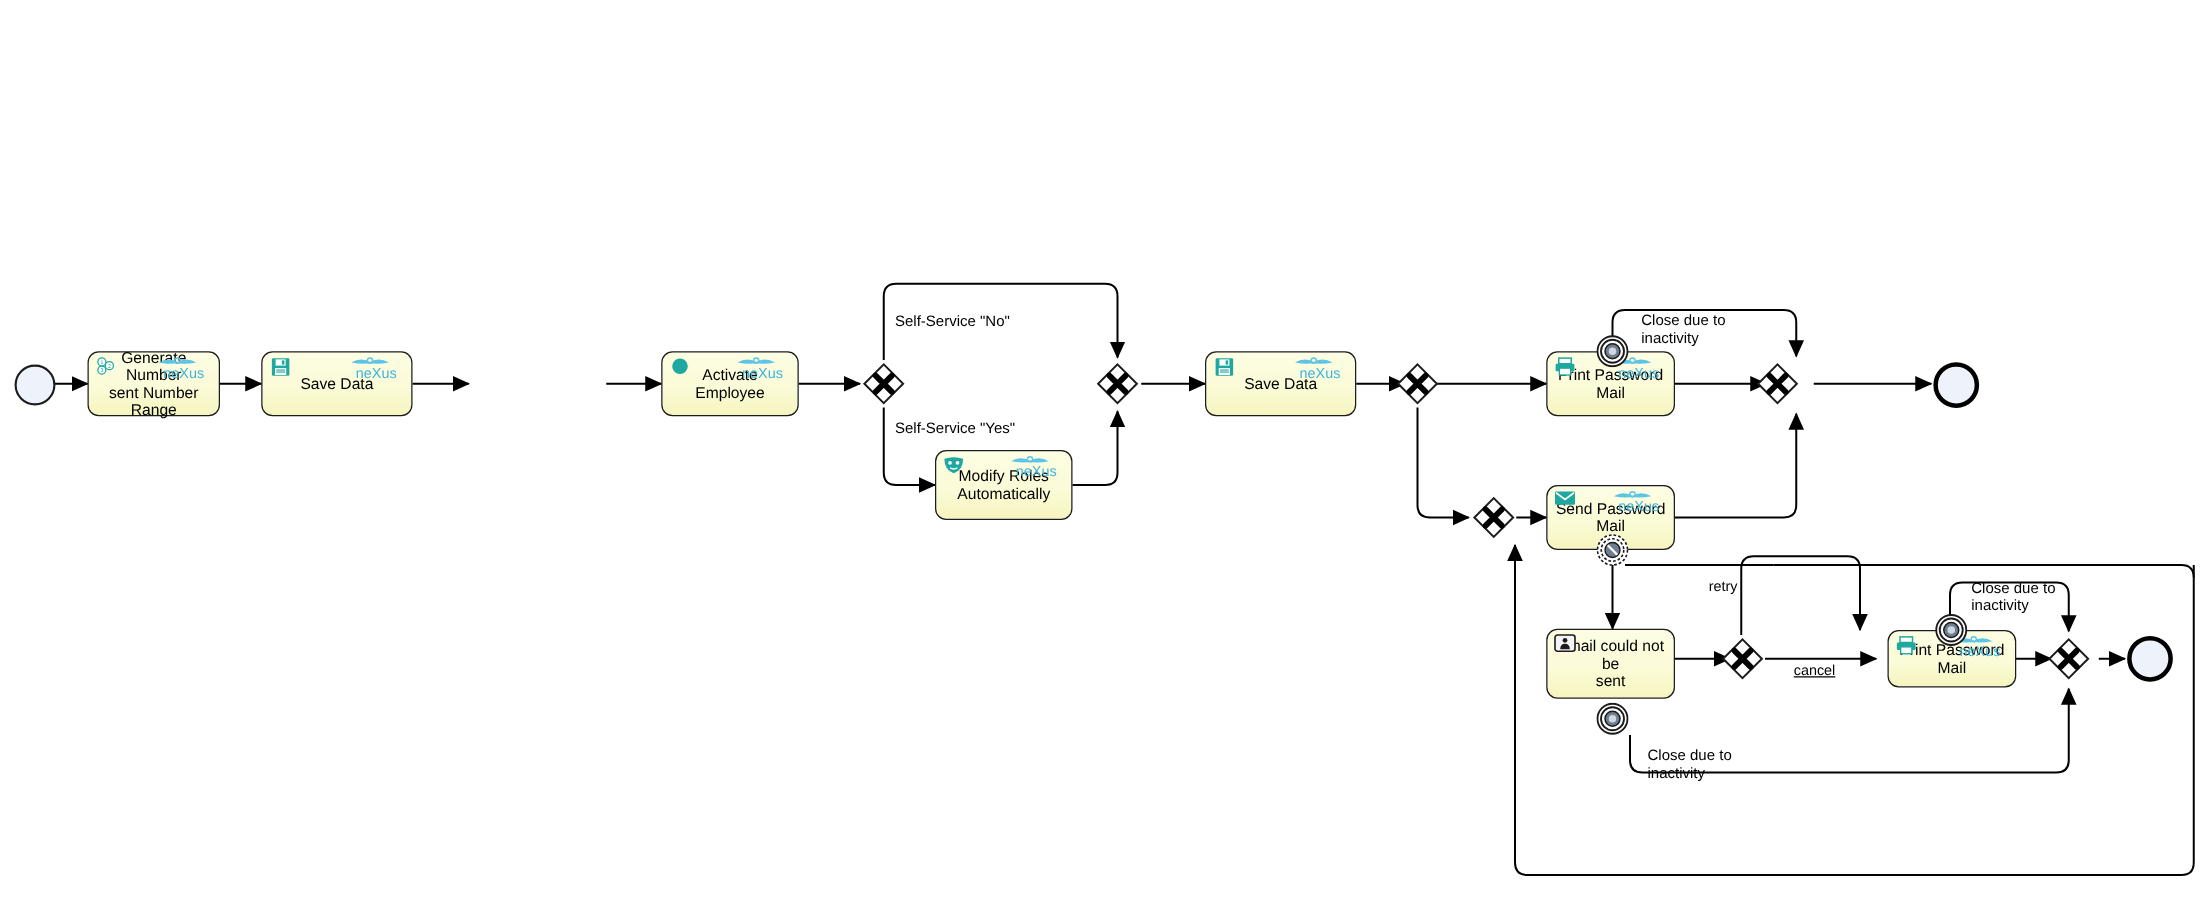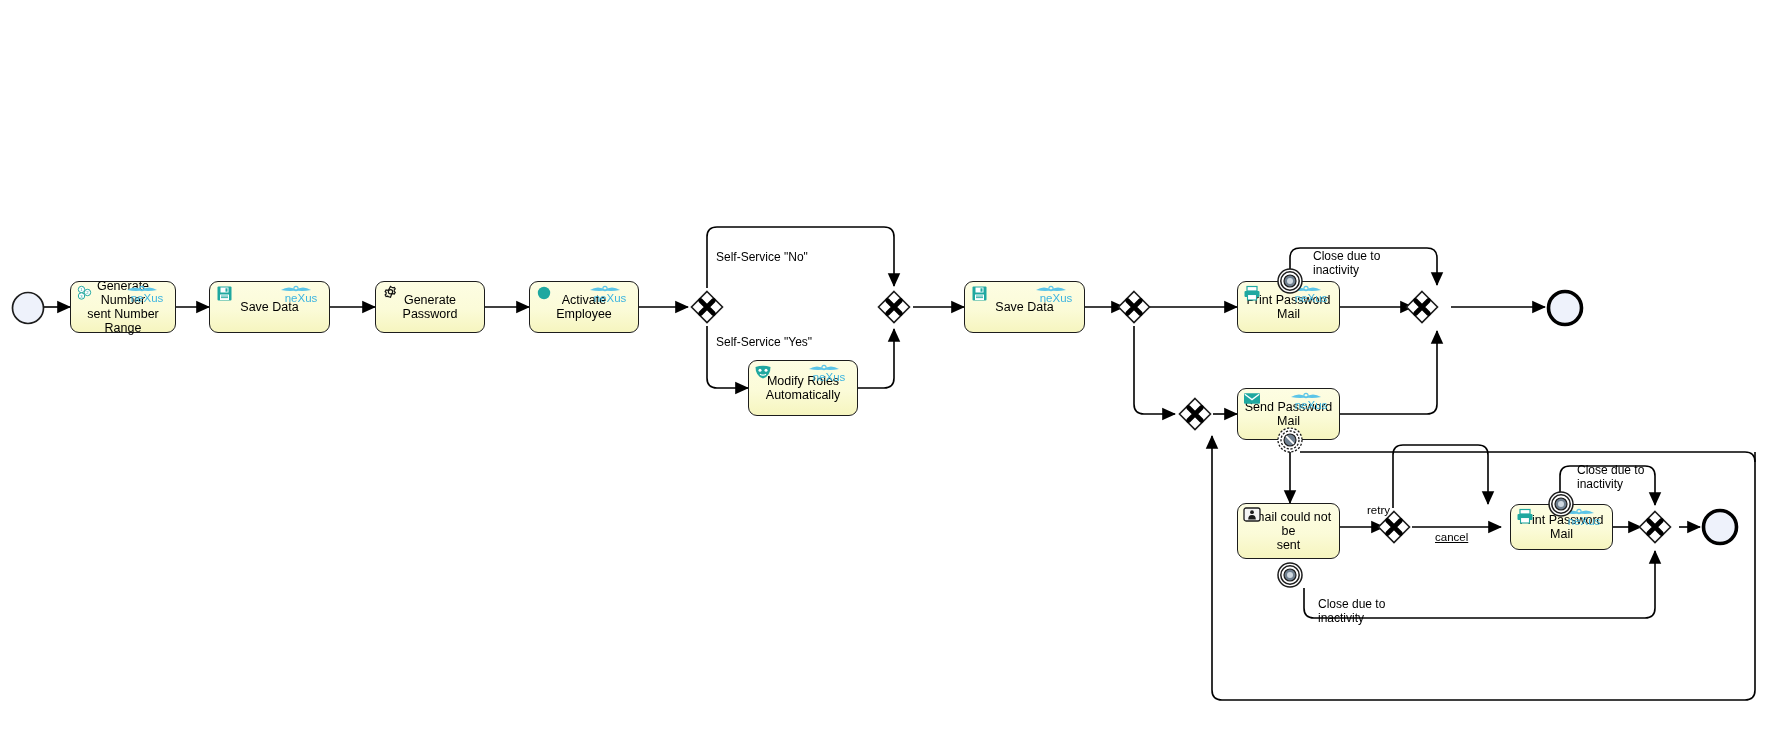--- a/index.html
+++ b/index.html
@@ -145,29 +145,20 @@
       <svg width="48" height="22" viewBox="0 0 48 22">
         <path d="M4,6 Q12,1 20,6 Q14,8 4,6 Z" fill="#5bc5e8"></path>
         <path d="M34,6 Q26,1 18,6 Q24,8 34,6 Z" fill="#5bc5e8"></path>
         <circle cx="19" cy="4.5" r="2.1" fill="none" stroke="#5bc5e8" stroke-width="1.1"></circle>
         <text x="24" y="18" font-size="11.5" text-anchor="middle" fill="#3cb4e0" font-family="Liberation Sans, sans-serif">neXus</text>
       </svg>
     </span>
     <span class="label">Save Data</span>
   </div>
 
-  <div class="task" style="left:375px;top:281px;width:110px;height:52px;">
-    <span class="tskicon">
-      <svg width="17" height="17" viewBox="0 0 20 20">
-        <path d="M10 1.6 l1.3 1.0 a7 7 0 0 1 1.7 0.7 l1.5-0.5 1.1 1.9 -1.2 1.1 a7 7 0 0 1 0 1.8 l1.2 1.1 -1.1 1.9 -1.5-0.5 a7 7 0 0 1-1.7 0.7 L10 14.4 7.9 13.8 a7 7 0 0 1-1.6-0.7 l-1.5 0.5 -1.1-1.9 1.2-1.1 a7 7 0 0 1 0-1.8 L3.7 7.7 4.8 5.8 6.3 6.3 a7 7 0 0 1 1.6-0.7 z" fill="none" stroke="#111" stroke-width="1.4"></path>
-        <circle cx="10" cy="8" r="2.5" fill="none" stroke="#111" stroke-width="1.4"></circle>
-      </svg>
-    </span>
-    <span class="label">Generate Password</span>
-  </div>
 
   <div class="task" style="left:529px;top:281px;width:110px;height:52px;">
     <span class="tskicon">
       <svg width="16" height="16" viewBox="0 0 16 16">
         <circle cx="8" cy="8" r="6.2" fill="#1fa8a0"></circle>
       </svg>
     </span>
     <span class="nexus">
       <svg width="48" height="22" viewBox="0 0 48 22">
         <path d="M4,6 Q12,1 20,6 Q14,8 4,6 Z" fill="#5bc5e8"></path>
@@ -345,21 +336,21 @@
   </div>
   <div class="elabel" style="left:1318px;top:597px;">Close due to
 inactivity</div>
 
   <div class="gw" style="left:1377px;top:510px;">
     <svg width="34" height="34" viewBox="0 0 34 34">
       <polygon points="17,1.5 32.5,17 17,32.5 1.5,17" fill="#fff" stroke="#1c1c1c" stroke-width="1.6"></polygon>
       <path d="M10.5,10.5 L23.5,23.5 M23.5,10.5 L10.5,23.5" stroke="#000" stroke-width="4.6" stroke-linecap="round"></path>
     </svg>
   </div>
-  <div class="sublabel" style="left:1367px;top:464px;margin-top:40px;">retry</div>
+  <div class="sublabel" style="left:1367px;top:464px;">retry</div>
   <div class="sublabel" style="left:1435px;top:531px;text-decoration:underline;">cancel</div>
 
   <div class="task" style="left:1510px;top:504px;width:103px;height:46px;">
     <span class="tskicon">
       <svg width="18" height="17" viewBox="0 0 18 17">
         <rect x="4" y="1.5" width="10" height="4.5" fill="#fff" stroke="#1fa8a0" stroke-width="1.2"></rect>
         <rect x="1.5" y="6" width="15" height="6" rx="1" fill="#1fa8a0"></rect>
         <rect x="4.5" y="9.5" width="9" height="5.5" fill="#fff" stroke="#1fa8a0" stroke-width="1.1"></rect>
       </svg>
     </span>

